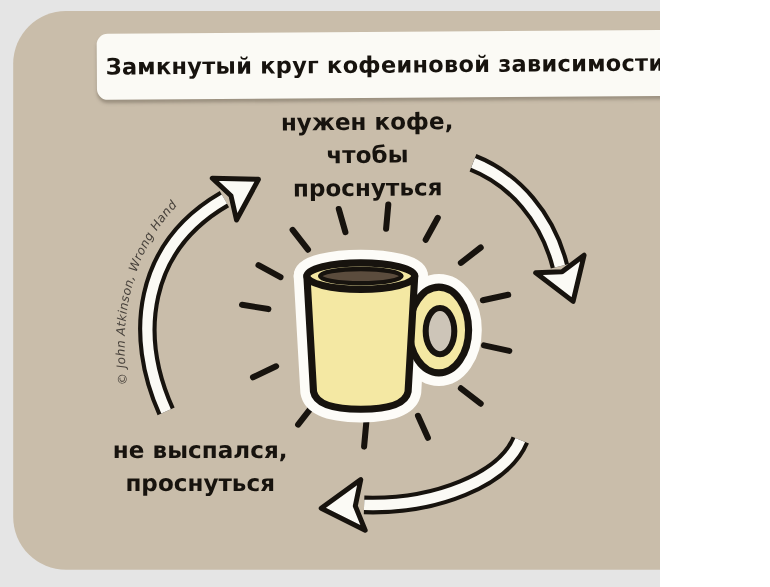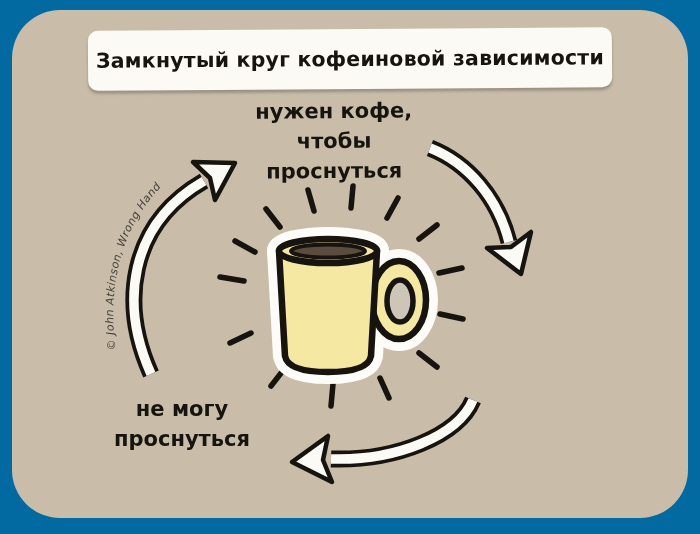--- a/index.html
+++ b/index.html
@@ -5,21 +5,21 @@
   :root{
     --panel:#c9bdaa;
     --paper:#fbfaf5;
     --ink:#17130e;
     --mug:#f4e8a3;
     --coffee:#5b4c3d;
     --hole:#cdc5b8;
   }
   html,body{margin:0;padding:0;}
   .page{
-    position:relative;width:700px;height:534px;background:#0369a1;
+    position:relative;width:600px;height:534px;background:#e5e5e5;
     font-family:"DejaVu Sans", sans-serif;overflow:hidden;
   }
   .panel{
     position:absolute;left:12px;top:10px;width:676px;height:508px;
     background:var(--panel);border-radius:48px;
   }
   .title-box{
     position:absolute;left:88px;top:29px;width:524px;height:60px;
     background:var(--paper);border-radius:10px;
     display:flex;align-items:center;justify-content:center;
@@ -117,16 +117,16 @@
   </svg>
 
   <div class="stage stage-top">
     <div class="line">нужен кофе,</div>
     <div class="line">чтобы</div>
     <div class="line">проснуться</div>
   </div>
 
 
   <div class="stage stage-bottom">
-    <div class="line">не могу</div>
+    <div class="line">не выспался,</div>
     <div class="line">проснуться</div>
   </div>
 </div>
 
 </body></html>

